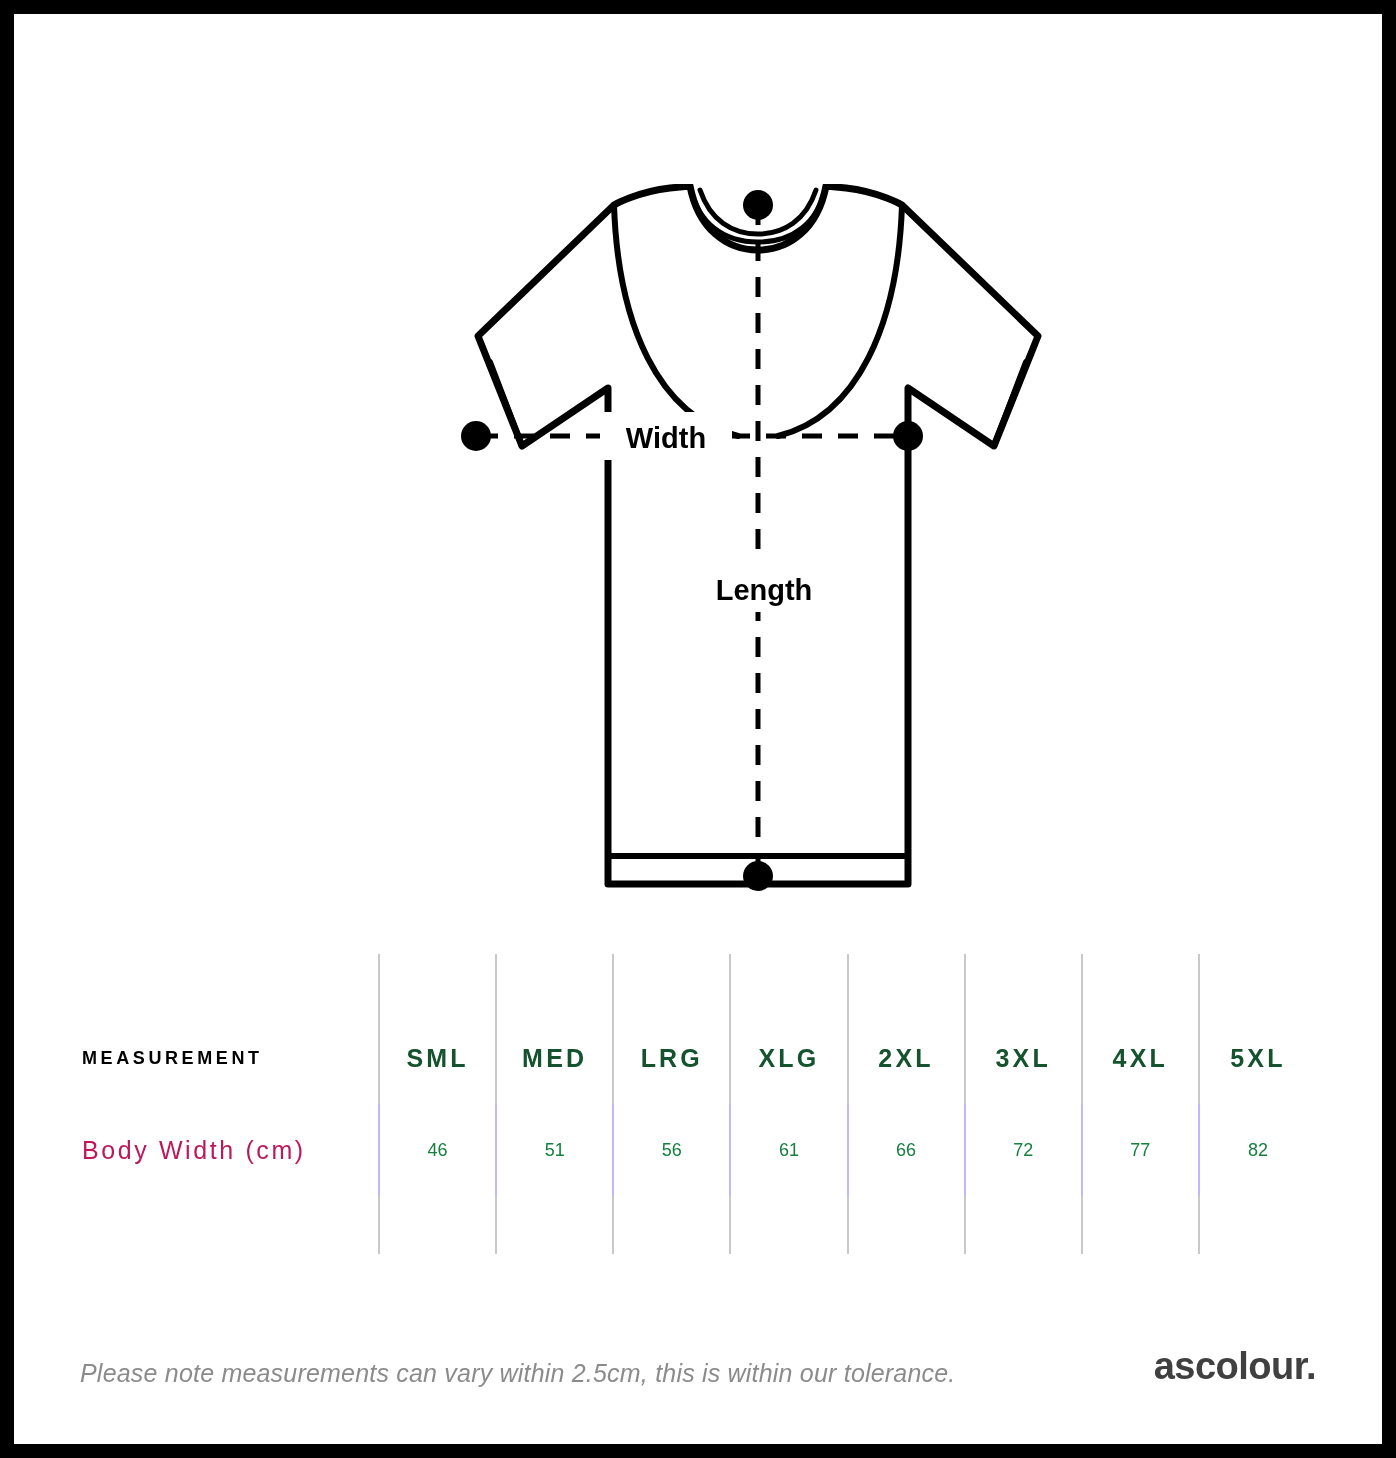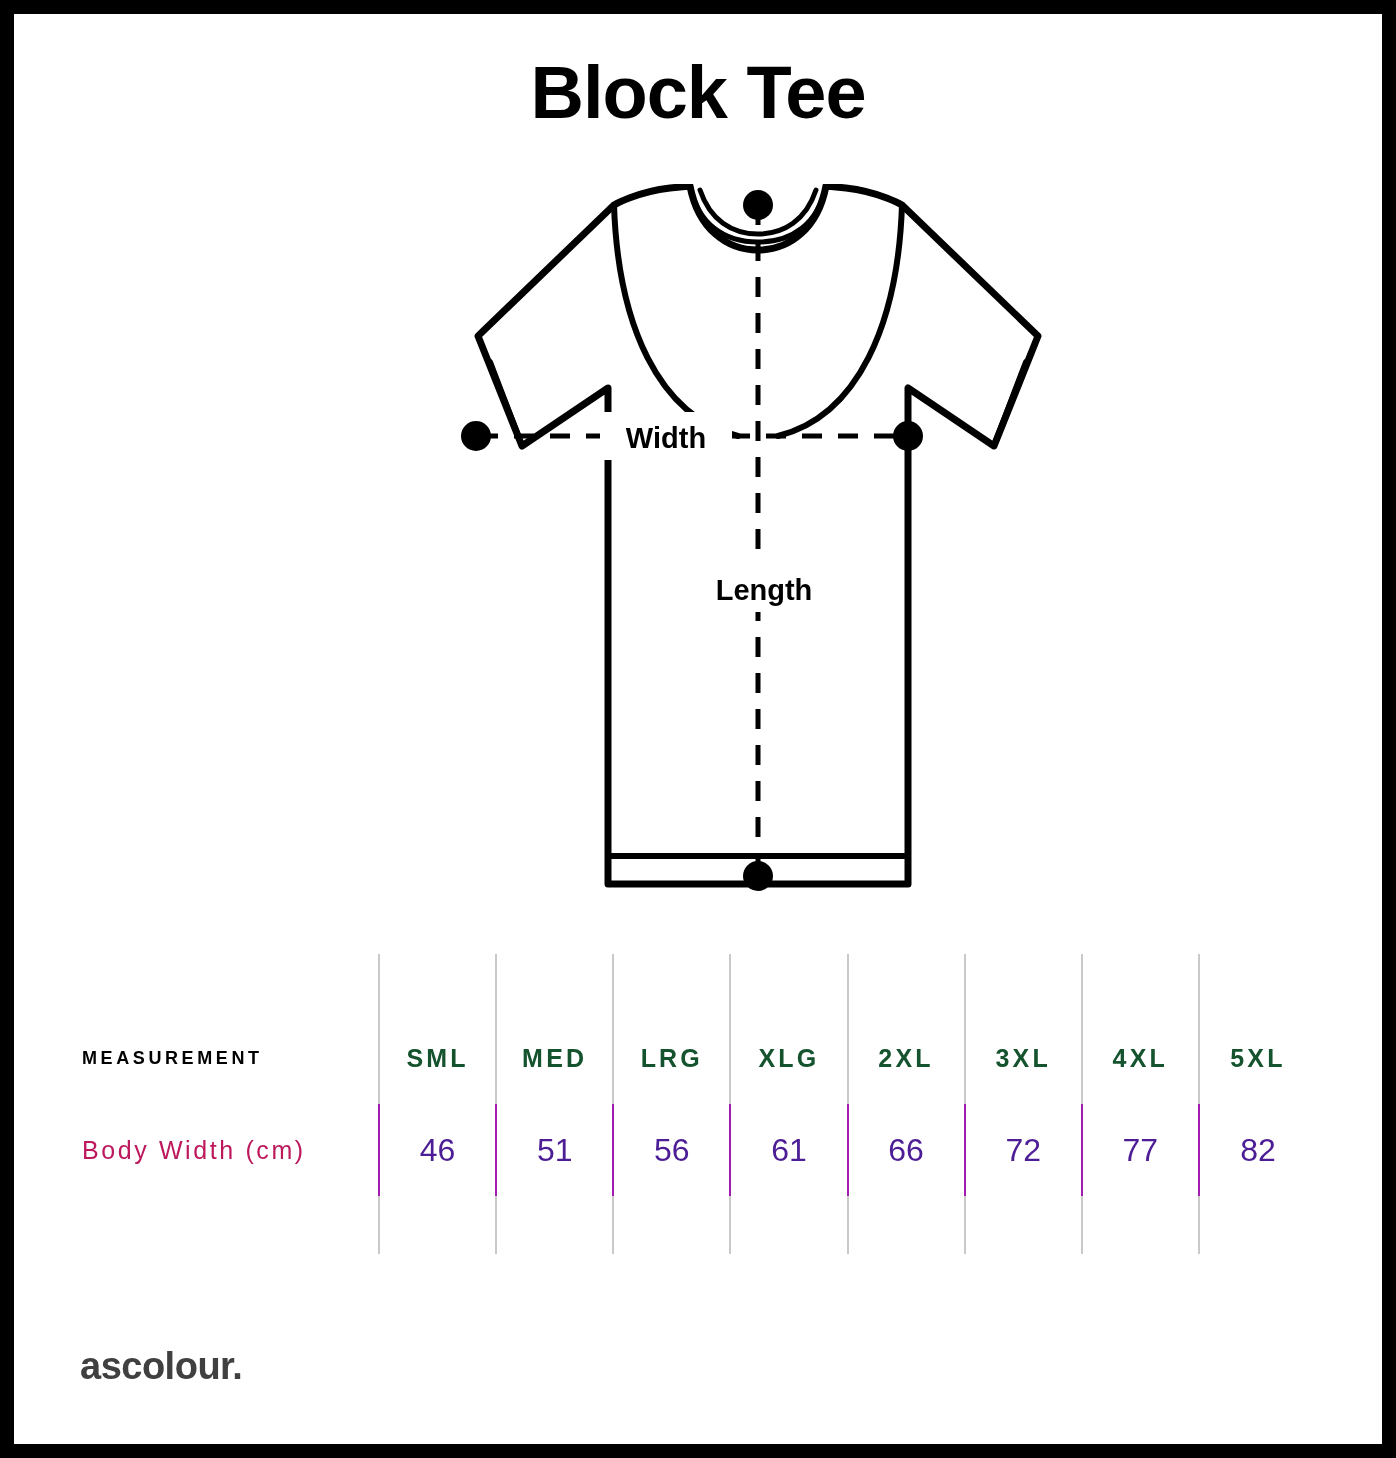--- a/index.html
+++ b/index.html
@@ -92,23 +92,23 @@
     color: #14532d;
     border-left: 2px solid #c9c9c9;
   }
   .row-label {
     font-size: 25px;
     letter-spacing: 2.6px;
     color: #be185d;
     font-weight: normal;
   }
   .cell-val {
-    font-size: 32px;
-    color: #4c1d95;
-    border-left: 2px solid #a21caf;
+    font-size: 18px;
+    color: #15803d;
+    border-left: 2px solid #c4b5fd;
   }
   table.size-table tr.spacer-row td {
     height: 58px;
     border-left-color: #c9c9c9;
   }
 
   
   .footer {
     position: absolute;
     bottom: 56px;
@@ -133,21 +133,20 @@
     letter-spacing: -0.5px;
     white-space: nowrap;
   }
 </style>
 </head>
 <body>
 
 <div class="page">
   <div class="inner">
 
-    <div class="title">Block Tee</div>
 
     <div class="diagram">
       <svg width="760" height="740" viewBox="0 0 760 740">
         <g fill="none" stroke="#000000" stroke-width="7" stroke-linejoin="round" stroke-linecap="round">
 
           <path d="M296 21
                    C 296 21, 318 8, 352 4
                    L 372 2
                    C 380 44, 408 66, 440 66
                    C 472 66, 500 44, 508 2
@@ -239,17 +238,18 @@
           <td class="cell-val"></td>
           <td class="cell-val"></td>
           <td class="cell-val"></td>
           <td class="cell-val"></td>
         </tr>
       </tbody>
         </table>
     </div>
 
     <div class="footer">
+      <div class="note">Please note measurements can vary within 2.5cm, this is within our tolerance.</div>
       <div class="brand">ascolour.</div>
     </div>
 
   </div>
 </div>
 
 </body></html>

